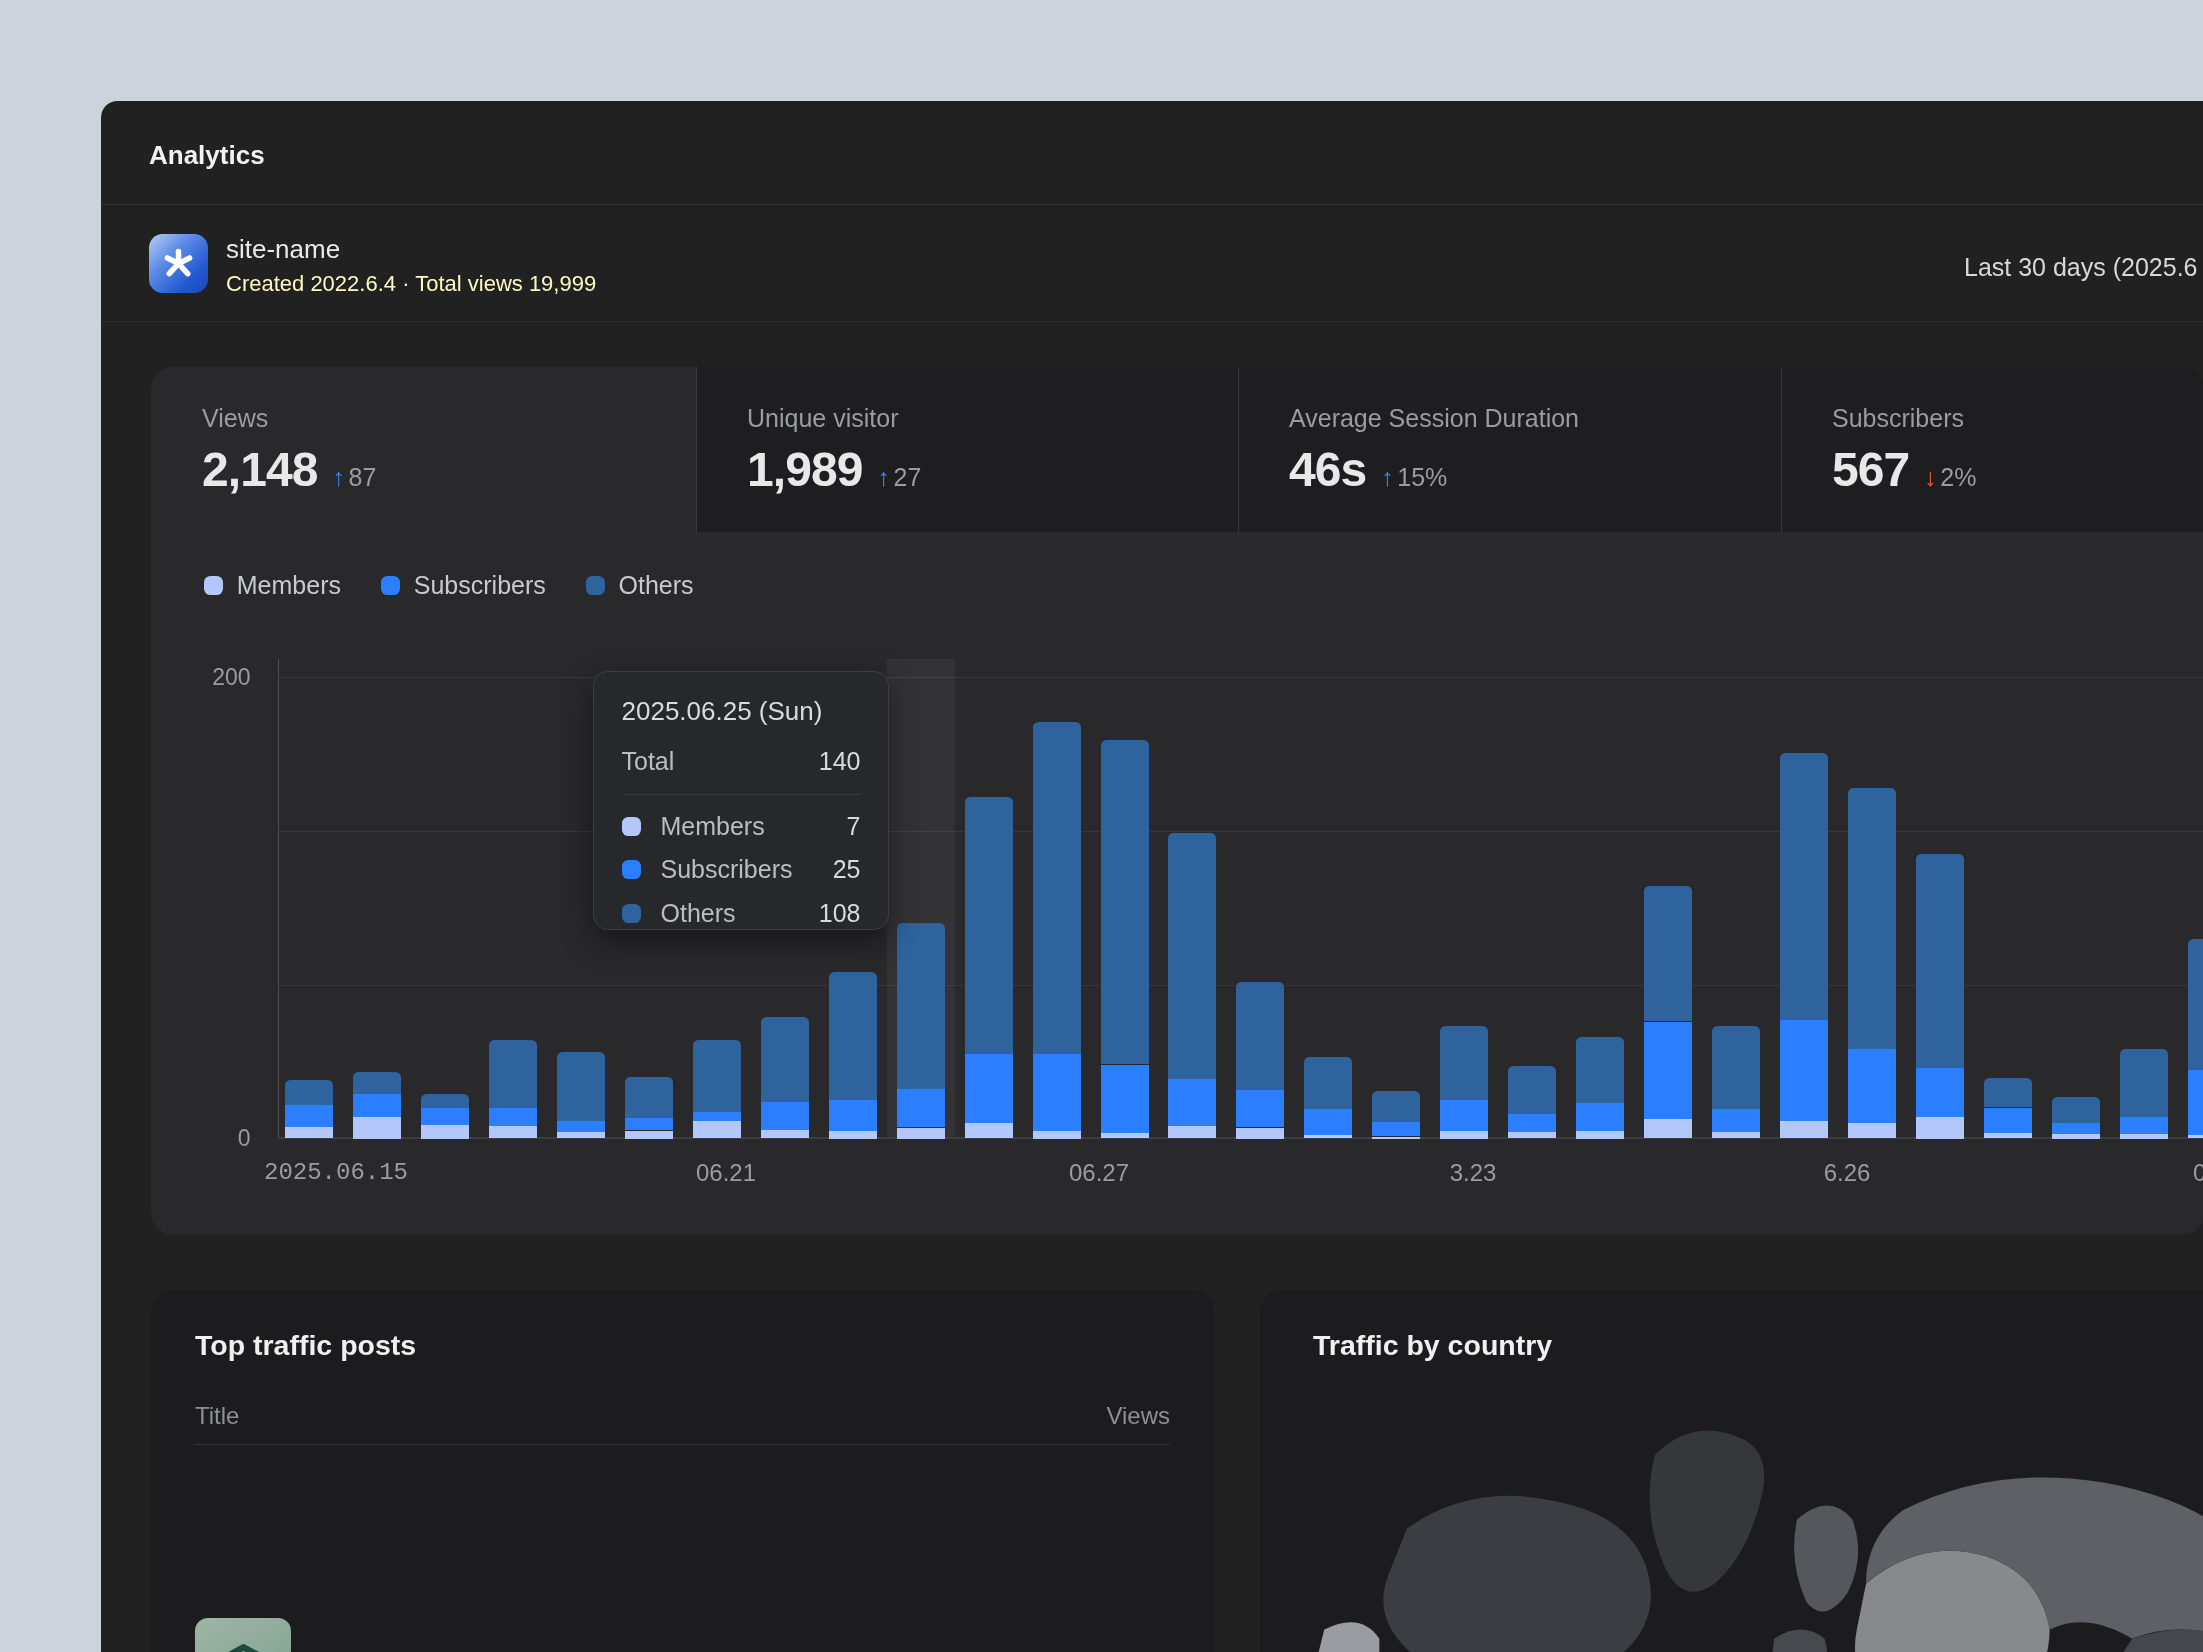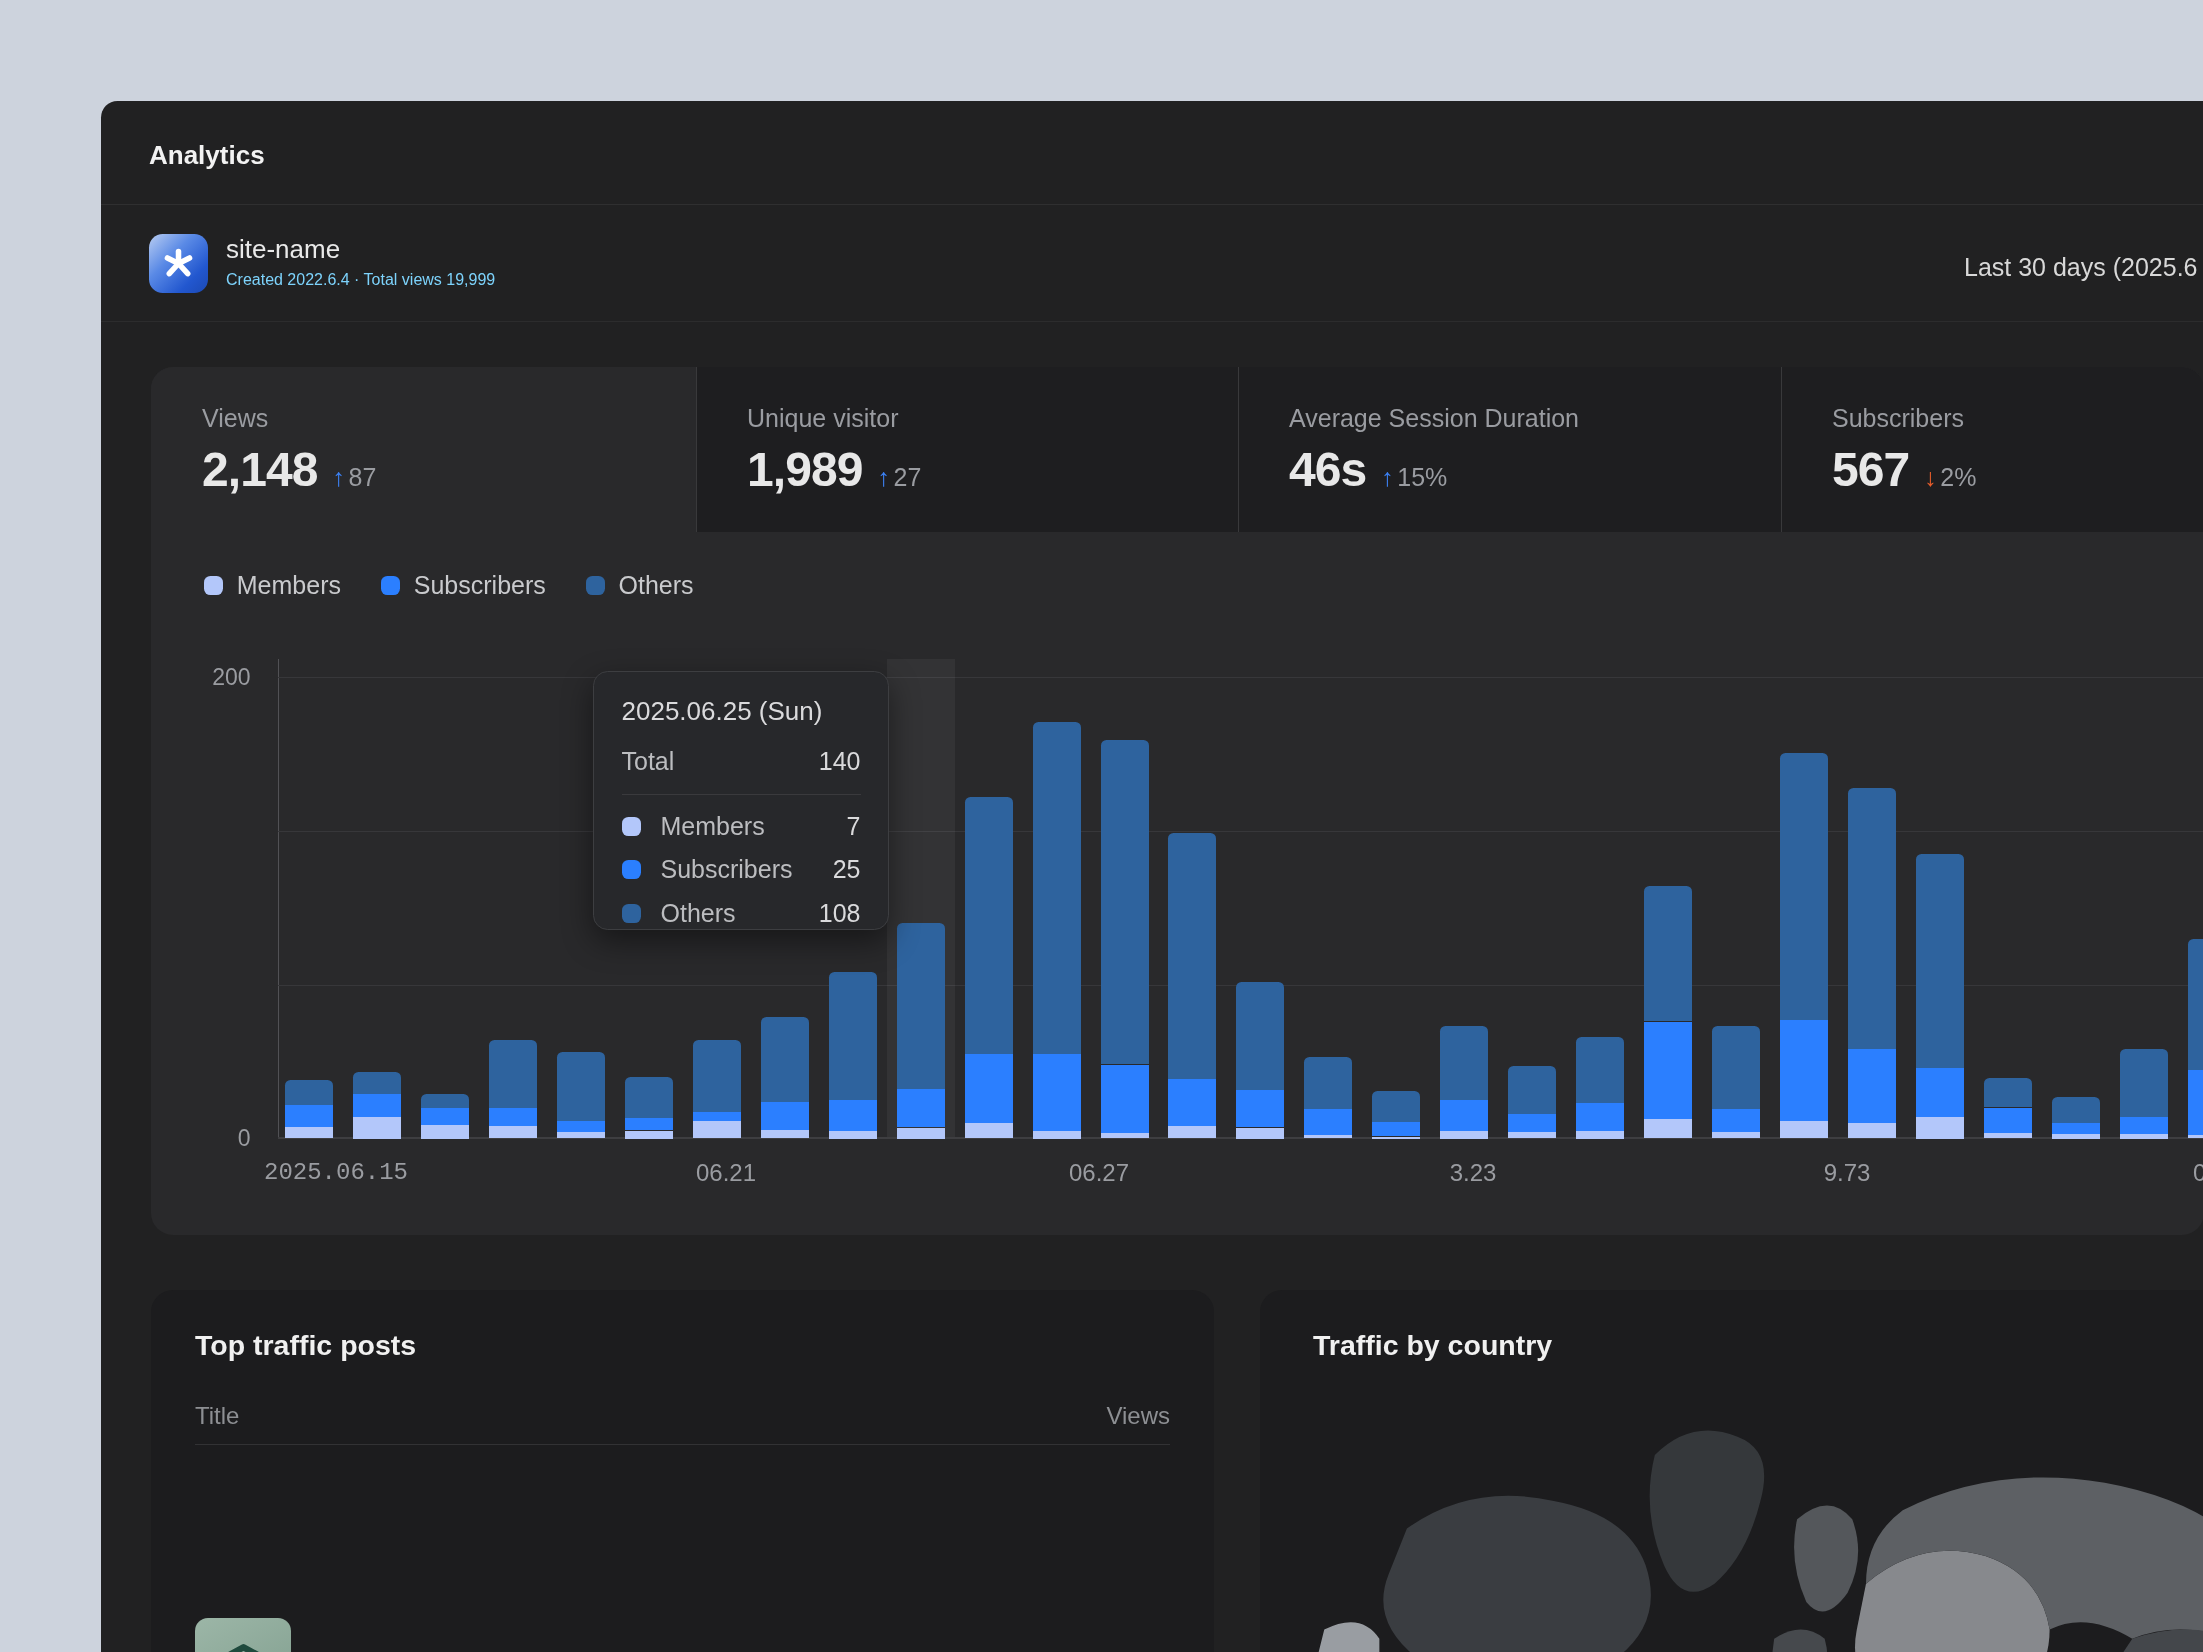--- a/index.html
+++ b/index.html
@@ -13,21 +13,21 @@
   .app-header { position:absolute; left:0; top:0; width:100%; height:104px; }
   .app-title { position:absolute; left:48px; top:39px; color:#f2f2f2; font-size:26px; font-weight:700; }
   .header-divider { position:absolute; left:0; top:103px; width:100%; height:0.9px; background:#2f2f30; }
 
   
   .site-row { position:absolute; left:0; top:104px; width:100%; height:117px; }
   .site-avatar { position:absolute; left:48px; top:28.5px; width:59px; height:59px; border-radius:13.8px;
                  background:linear-gradient(135deg,#b9cdf2 0%,#5a8ae6 38%,#2257cf 75%,#1b49b4 100%);
                  display:flex; align-items:center; justify-content:center; }
   .site-name { position:absolute; left:125px; top:29px; color:#e9e9e9; font-size:26px; font-weight:500; }
-  .site-meta { position:absolute; left:125px; top:66px; color:#7dd3fc; font-size:16px; }
+  .site-meta { position:absolute; left:125px; top:66px; color:#fef9c3; font-size:22px; }
   .period-label { position:absolute; left:1863px; top:48px; color:#d8d8d8; font-size:25px; white-space:nowrap; }
   .site-divider { position:absolute; left:0; top:220px; width:100%; height:0.9px; background:#2c2c2d; }
 
   
   .analytics-card { position:absolute; left:50px; top:266px; width:2053px; height:868px;
                     background:#29292b; border-radius:22px 22px 22px 22px; overflow:hidden; }
   .stats-row { position:absolute; left:0; top:0; width:100%; height:165px; }
   .stat-cell { position:absolute; top:0; height:165px; background:#1e1e20; }
   .stat-cell.selected { background:#29292b; }
   .stat-label { position:absolute; left:51px; top:37px; color:#9a9ca1; font-size:25px; }
@@ -299,21 +299,21 @@
         <div class="bar-seg" style="left: 1969px; width: 48px; position: absolute; height: 4.6px; background: rgb(179, 199, 250); top: 767px;"></div>
         <div class="bar-seg" style="left: 1969px; width: 48px; position: absolute; height: 17px; background: rgb(43, 127, 255); top: 750px;"></div>
         <div class="bar-seg" style="left: 1969px; width: 48px; position: absolute; height: 68px; background: rgb(46, 99, 158); border-radius: 5.5px 5.5px 0px 0px; top: 682px;"></div>
         <div class="bar-seg" style="left: 2037px; width: 48px; position: absolute; height: 3.1px; background: rgb(179, 199, 250); top: 768px;"></div>
         <div class="bar-seg" style="left: 2037px; width: 48px; position: absolute; height: 66px; background: rgb(43, 127, 255); top: 702px;"></div>
         <div class="bar-seg" style="left: 2037px; width: 48px; position: absolute; height: 131px; background: rgb(46, 99, 158); border-radius: 5.5px 5.5px 0px 0px; top: 572px;"></div>
         <div class="x-tick" style="left: 113px; font-family: Liberation Mono, monospace;">2025.06.15</div>
         <div class="x-tick" style="left: 575px; transform: translateX(-50%);">06.21</div>
         <div class="x-tick" style="left: 948px; transform: translateX(-50%);">06.27</div>
         <div class="x-tick" style="left: 1322px; transform: translateX(-50%);">3.23</div>
-        <div class="x-tick" style="left: 1696px; transform: translateX(-50%);">9.73</div>
+        <div class="x-tick" style="left: 1696px; transform: translateX(-50%);">6.26</div>
         <div class="x-tick" style="left: 2042px;">07.15</div>
       </div>
   </div>
 
   <div class="posts-card">
     <div class="card-title">Top traffic posts</div>
     <div class="col-header-title">Title</div>
     <div class="col-header-views">Views</div>
     <div class="posts-divider"></div>
 

